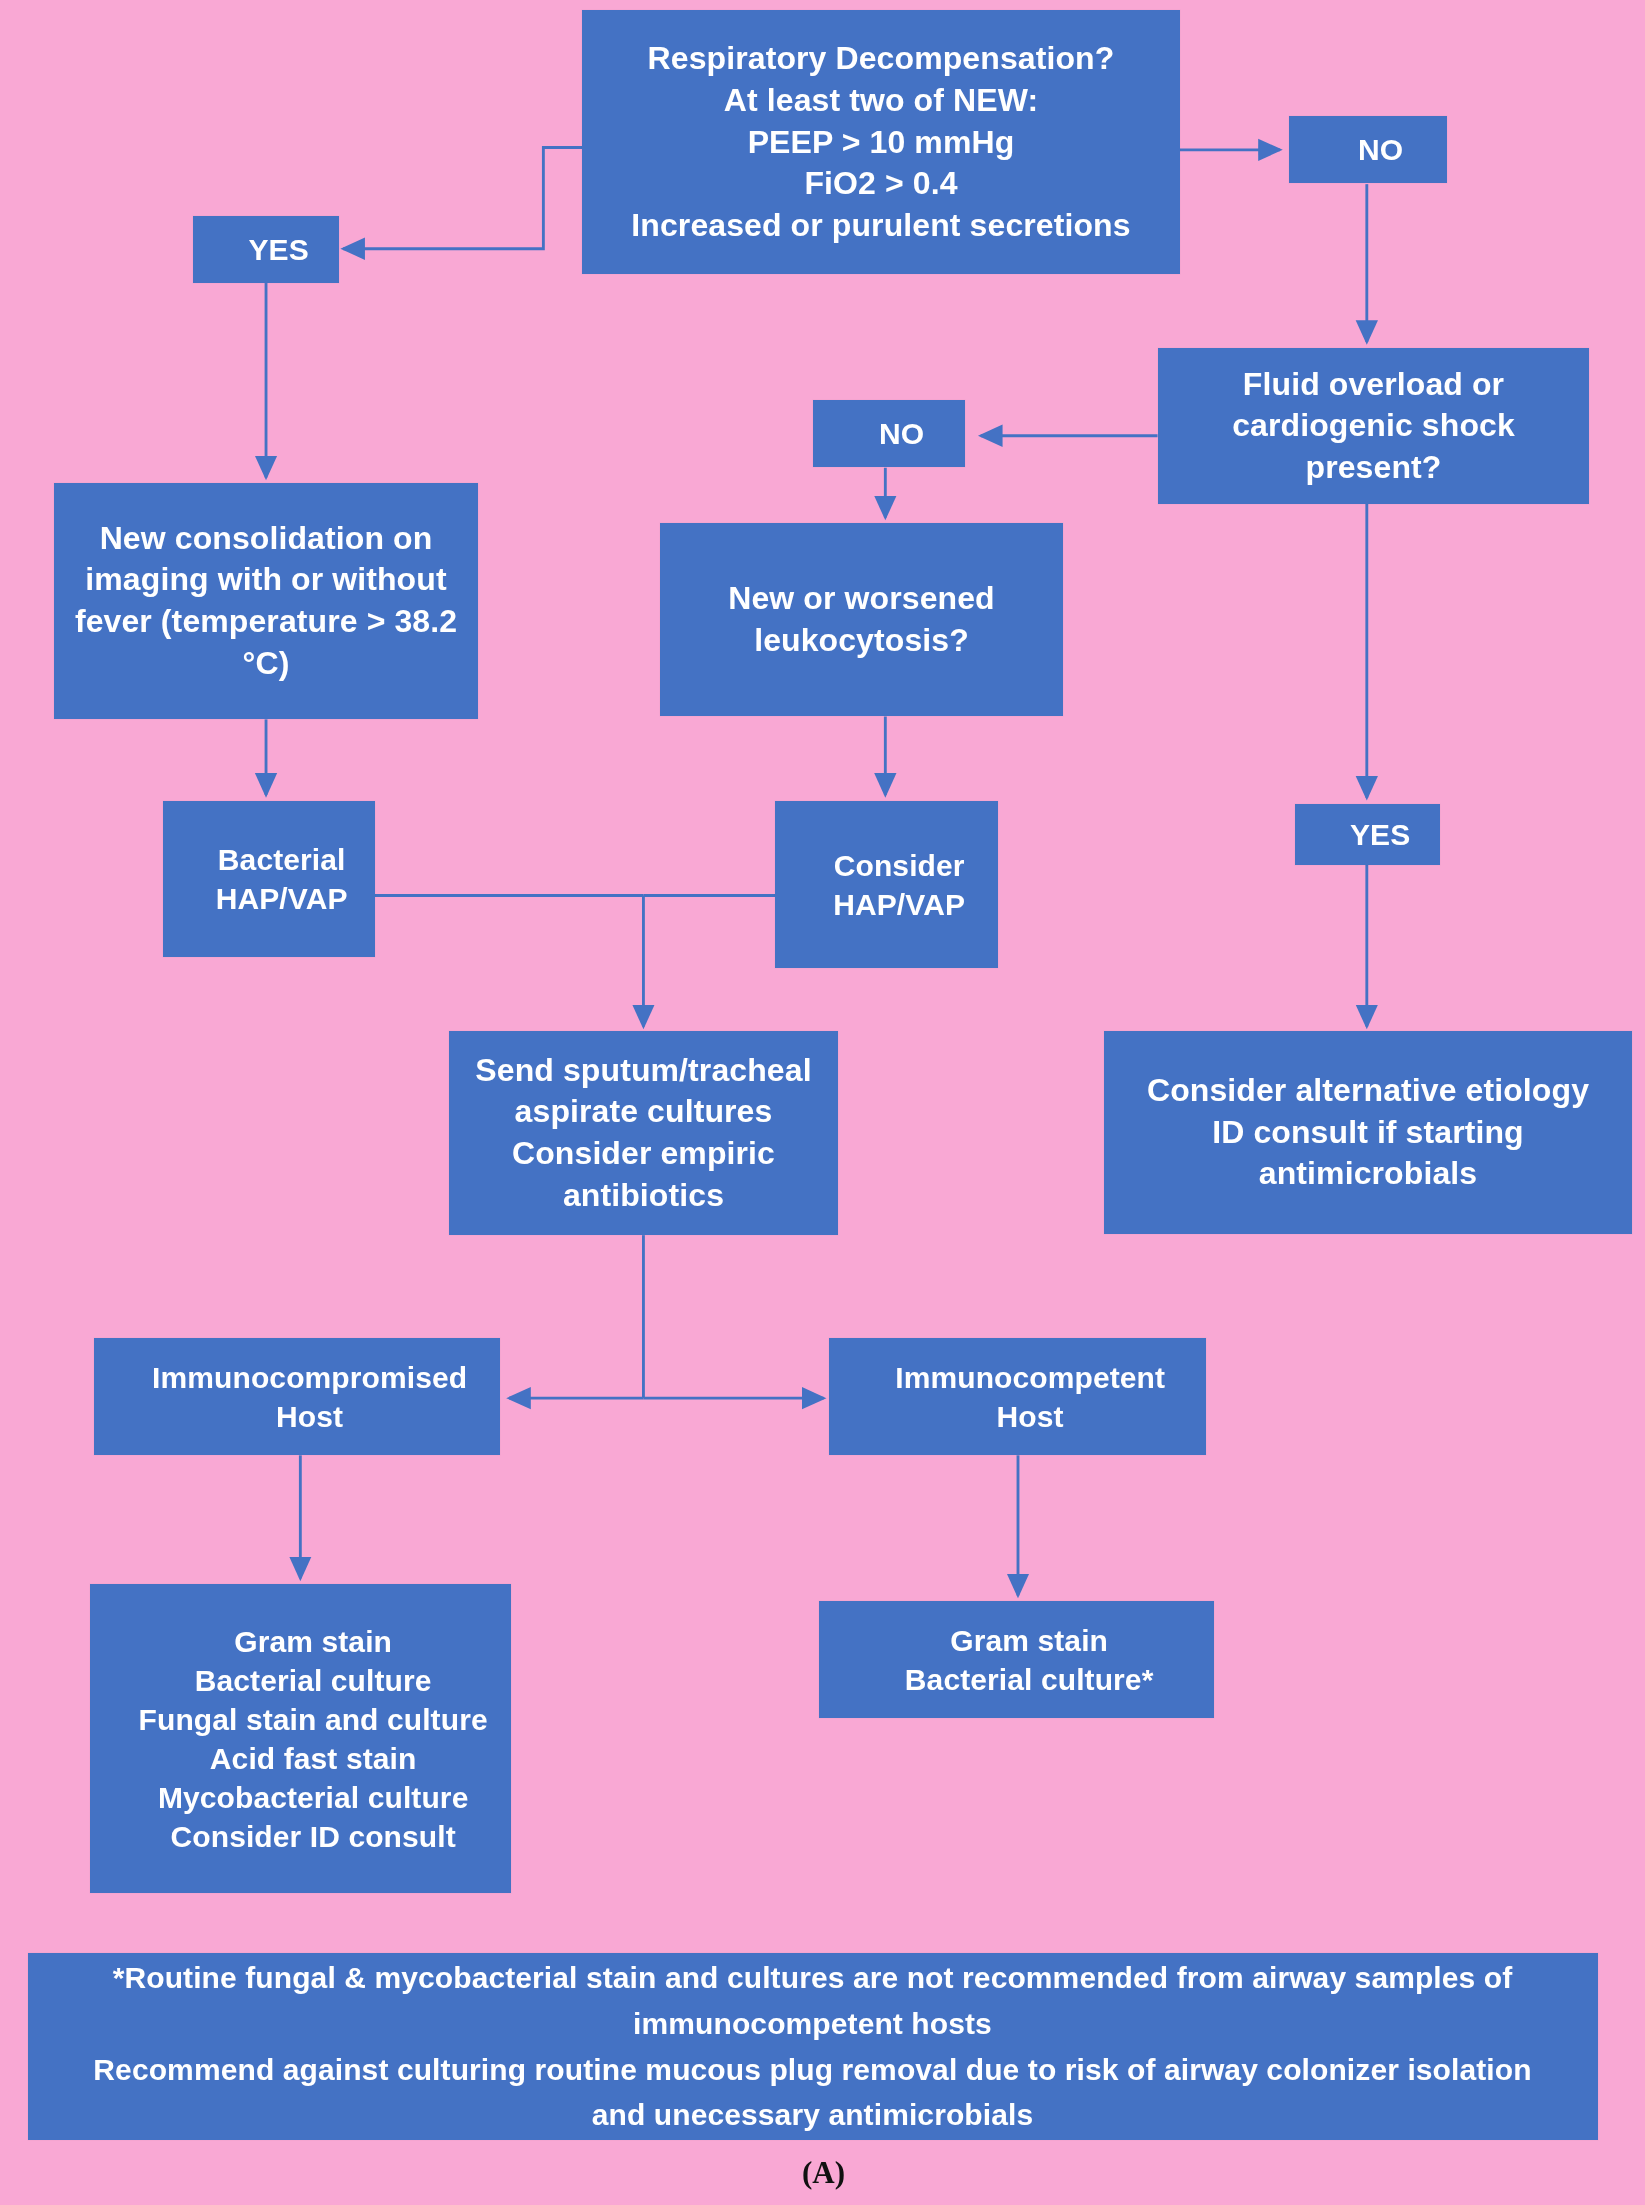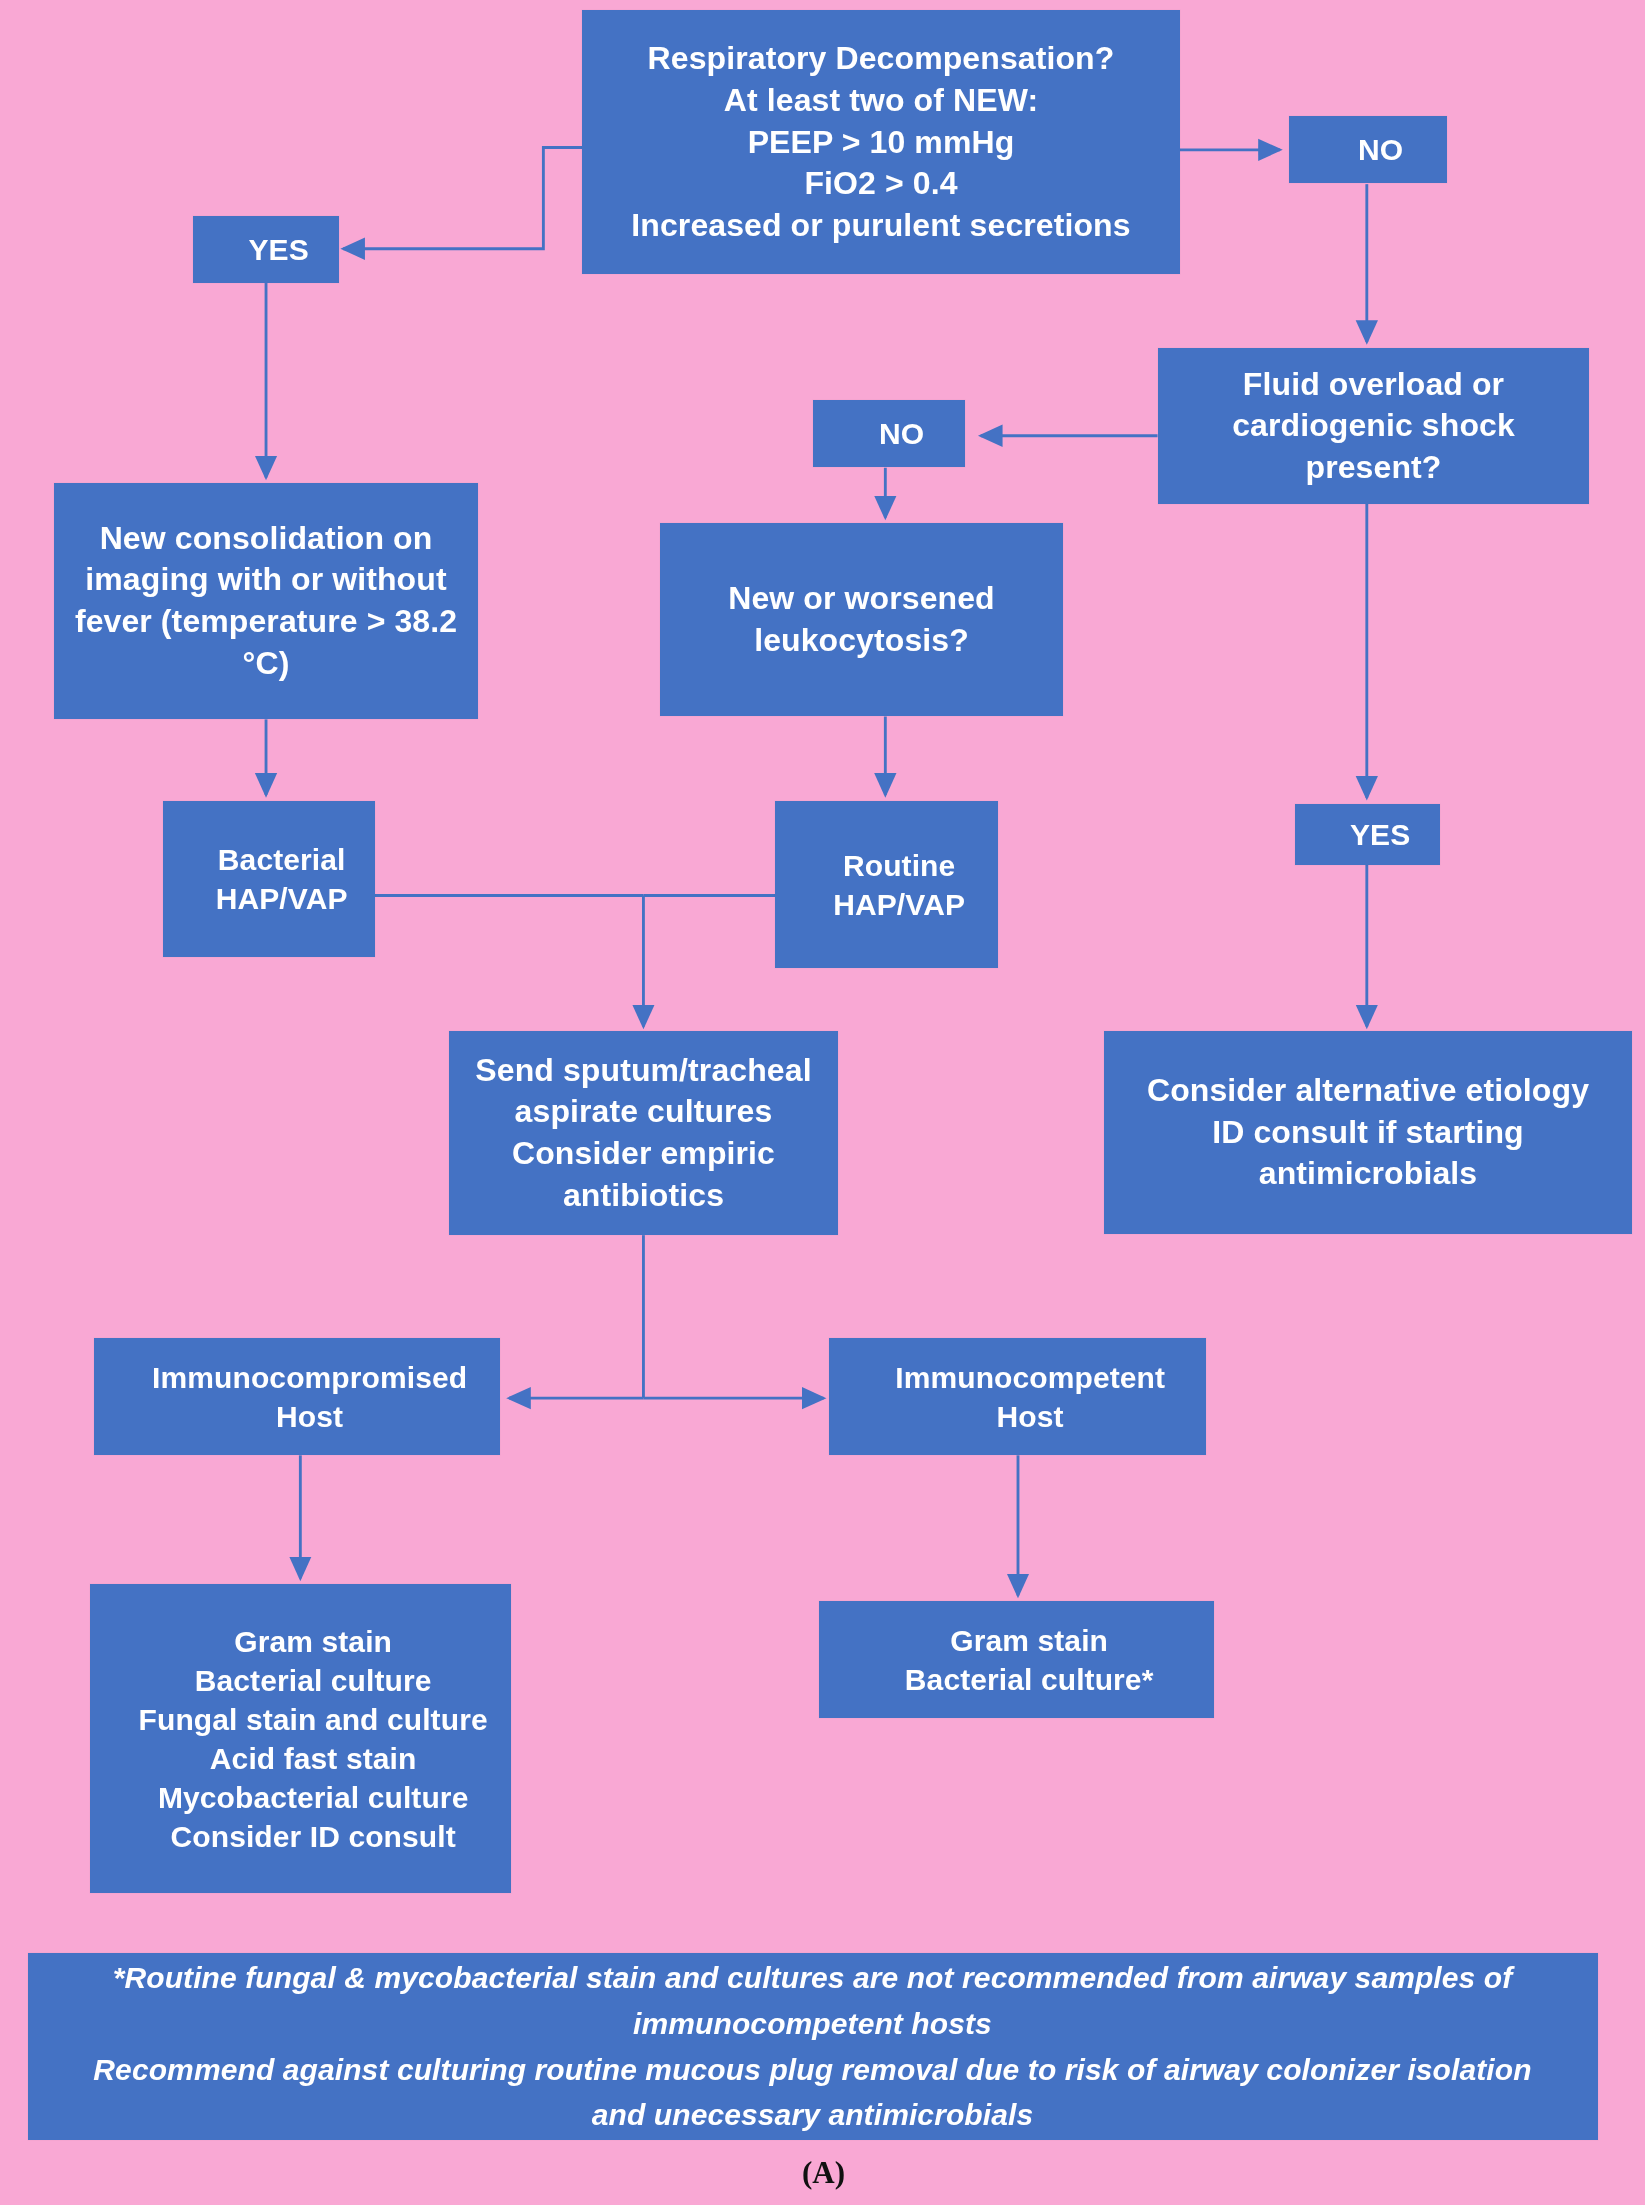--- a/index.html
+++ b/index.html
@@ -120,21 +120,21 @@
 
   <div class="node med" style="left:813px; top:400px; width:152px; height:67px;">NO</div>
 
   <div class="node med" style="left:1295px; top:804px; width:145px; height:61px;">YES</div>
 
   <div class="node lg" style="left:660px; top:523px; width:403px; height:193px;">New or worsened leukocytosis?</div>
 
   <div class="node med" style="left:163px; top:801px; width:212px; height:156px;">Bacterial
 HAP/VAP</div>
 
-  <div class="node med" style="left:775px; top:801px; width:223px; height:167px;">Routine
+  <div class="node med" style="left:775px; top:801px; width:223px; height:167px;">Consider
 HAP/VAP</div>
 
   <div class="node lg" style="left:449px; top:1031px; width:389px; height:204px;">Send sputum/tracheal aspirate cultures
 Consider empiric antibiotics</div>
 
   <div class="node lg" style="left:1104px; top:1031px; width:528px; height:203px;">Consider alternative etiology
 ID consult if starting antimicrobials</div>
 
   <div class="node med" style="left:94px; top:1338px; width:406px; height:117px;">Immunocompromised
 Host</div>
@@ -145,19 +145,19 @@
   <div class="node med" style="left:90px; top:1584px; width:421px; height:309px;">Gram stain
 Bacterial culture
 Fungal stain and culture
 Acid fast stain
 Mycobacterial culture
 Consider ID consult</div>
 
   <div class="node med" style="left:819px; top:1601px; width:395px; height:117px;">Gram stain
 Bacterial culture*</div>
 
-  <div class="node note" style="left:27.5px; top:1953px; width:1570px; height:187px; padding:8px 40px;font-style:italic;">*Routine fungal &amp; mycobacterial stain and cultures are not recommended from airway samples of immunocompetent hosts
+  <div class="node note" style="left:27.5px; top:1953px; width:1570px; height:187px; padding:8px 40px;">*Routine fungal &amp; mycobacterial stain and cultures are not recommended from airway samples of immunocompetent hosts
 Recommend against culturing routine mucous plug removal due to risk of airway colonizer isolation and unecessary antimicrobials</div>
 
   <div class="caption" style="left:709px; top:2155px; width:229px;">(A)</div>
 
 </div>
 
 
 </body></html>

